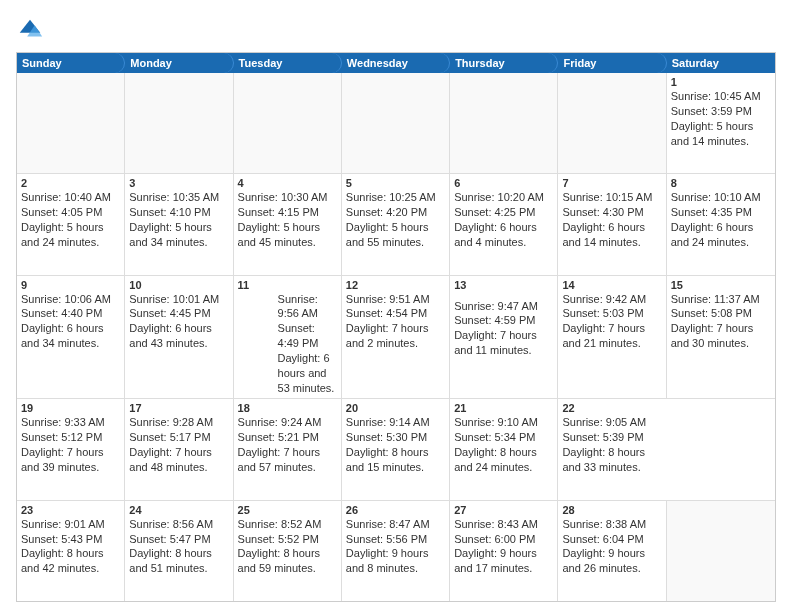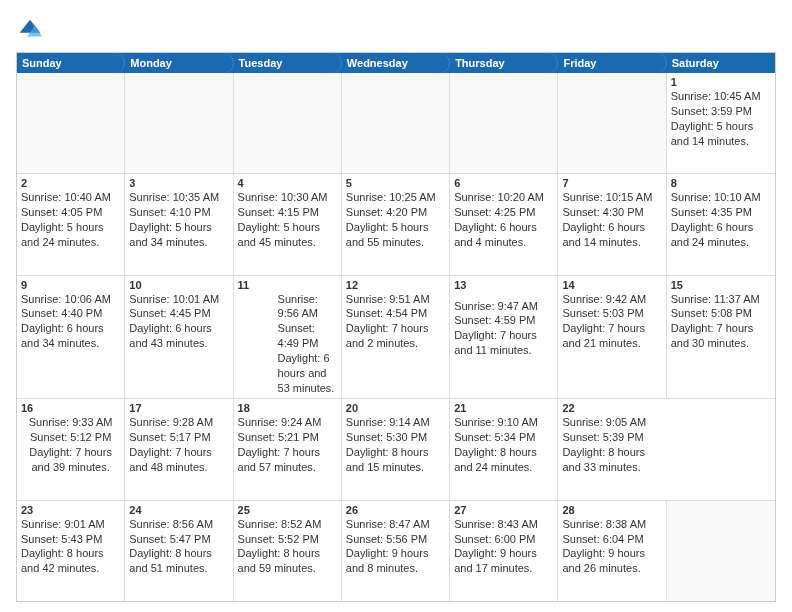--- a/index.html
+++ b/index.html
@@ -245,22 +245,22 @@
           </div>
           <div class="cal-cell">
             <span class="day-num">15</span>
             <div class="cell-text" style="white-space: pre-line;">Sunrise: 11:37 AM
 Sunset: 5:08 PM
 Daylight: 7 hours and 30 minutes.</div>
           </div>
         </div>
         <div class="cal-row">
           <div class="cal-cell">
-            <span class="day-num">16</span>
-            <div class="cell-text" style="white-space: pre-line; text-align: center;">Sunrise: 9:33 AM
+            <span class="day-num">19</span>
+            <div class="cell-text" style="white-space: pre-line;">Sunrise: 9:33 AM
 Sunset: 5:12 PM
 Daylight: 7 hours and 39 minutes.</div>
           </div>
           <div class="cal-cell">
             <span class="day-num">17</span>
             <div class="cell-text" style="white-space: pre-line;">Sunrise: 9:28 AM
 Sunset: 5:17 PM
 Daylight: 7 hours and 48 minutes.</div>
           </div>
           <div class="cal-cell">

